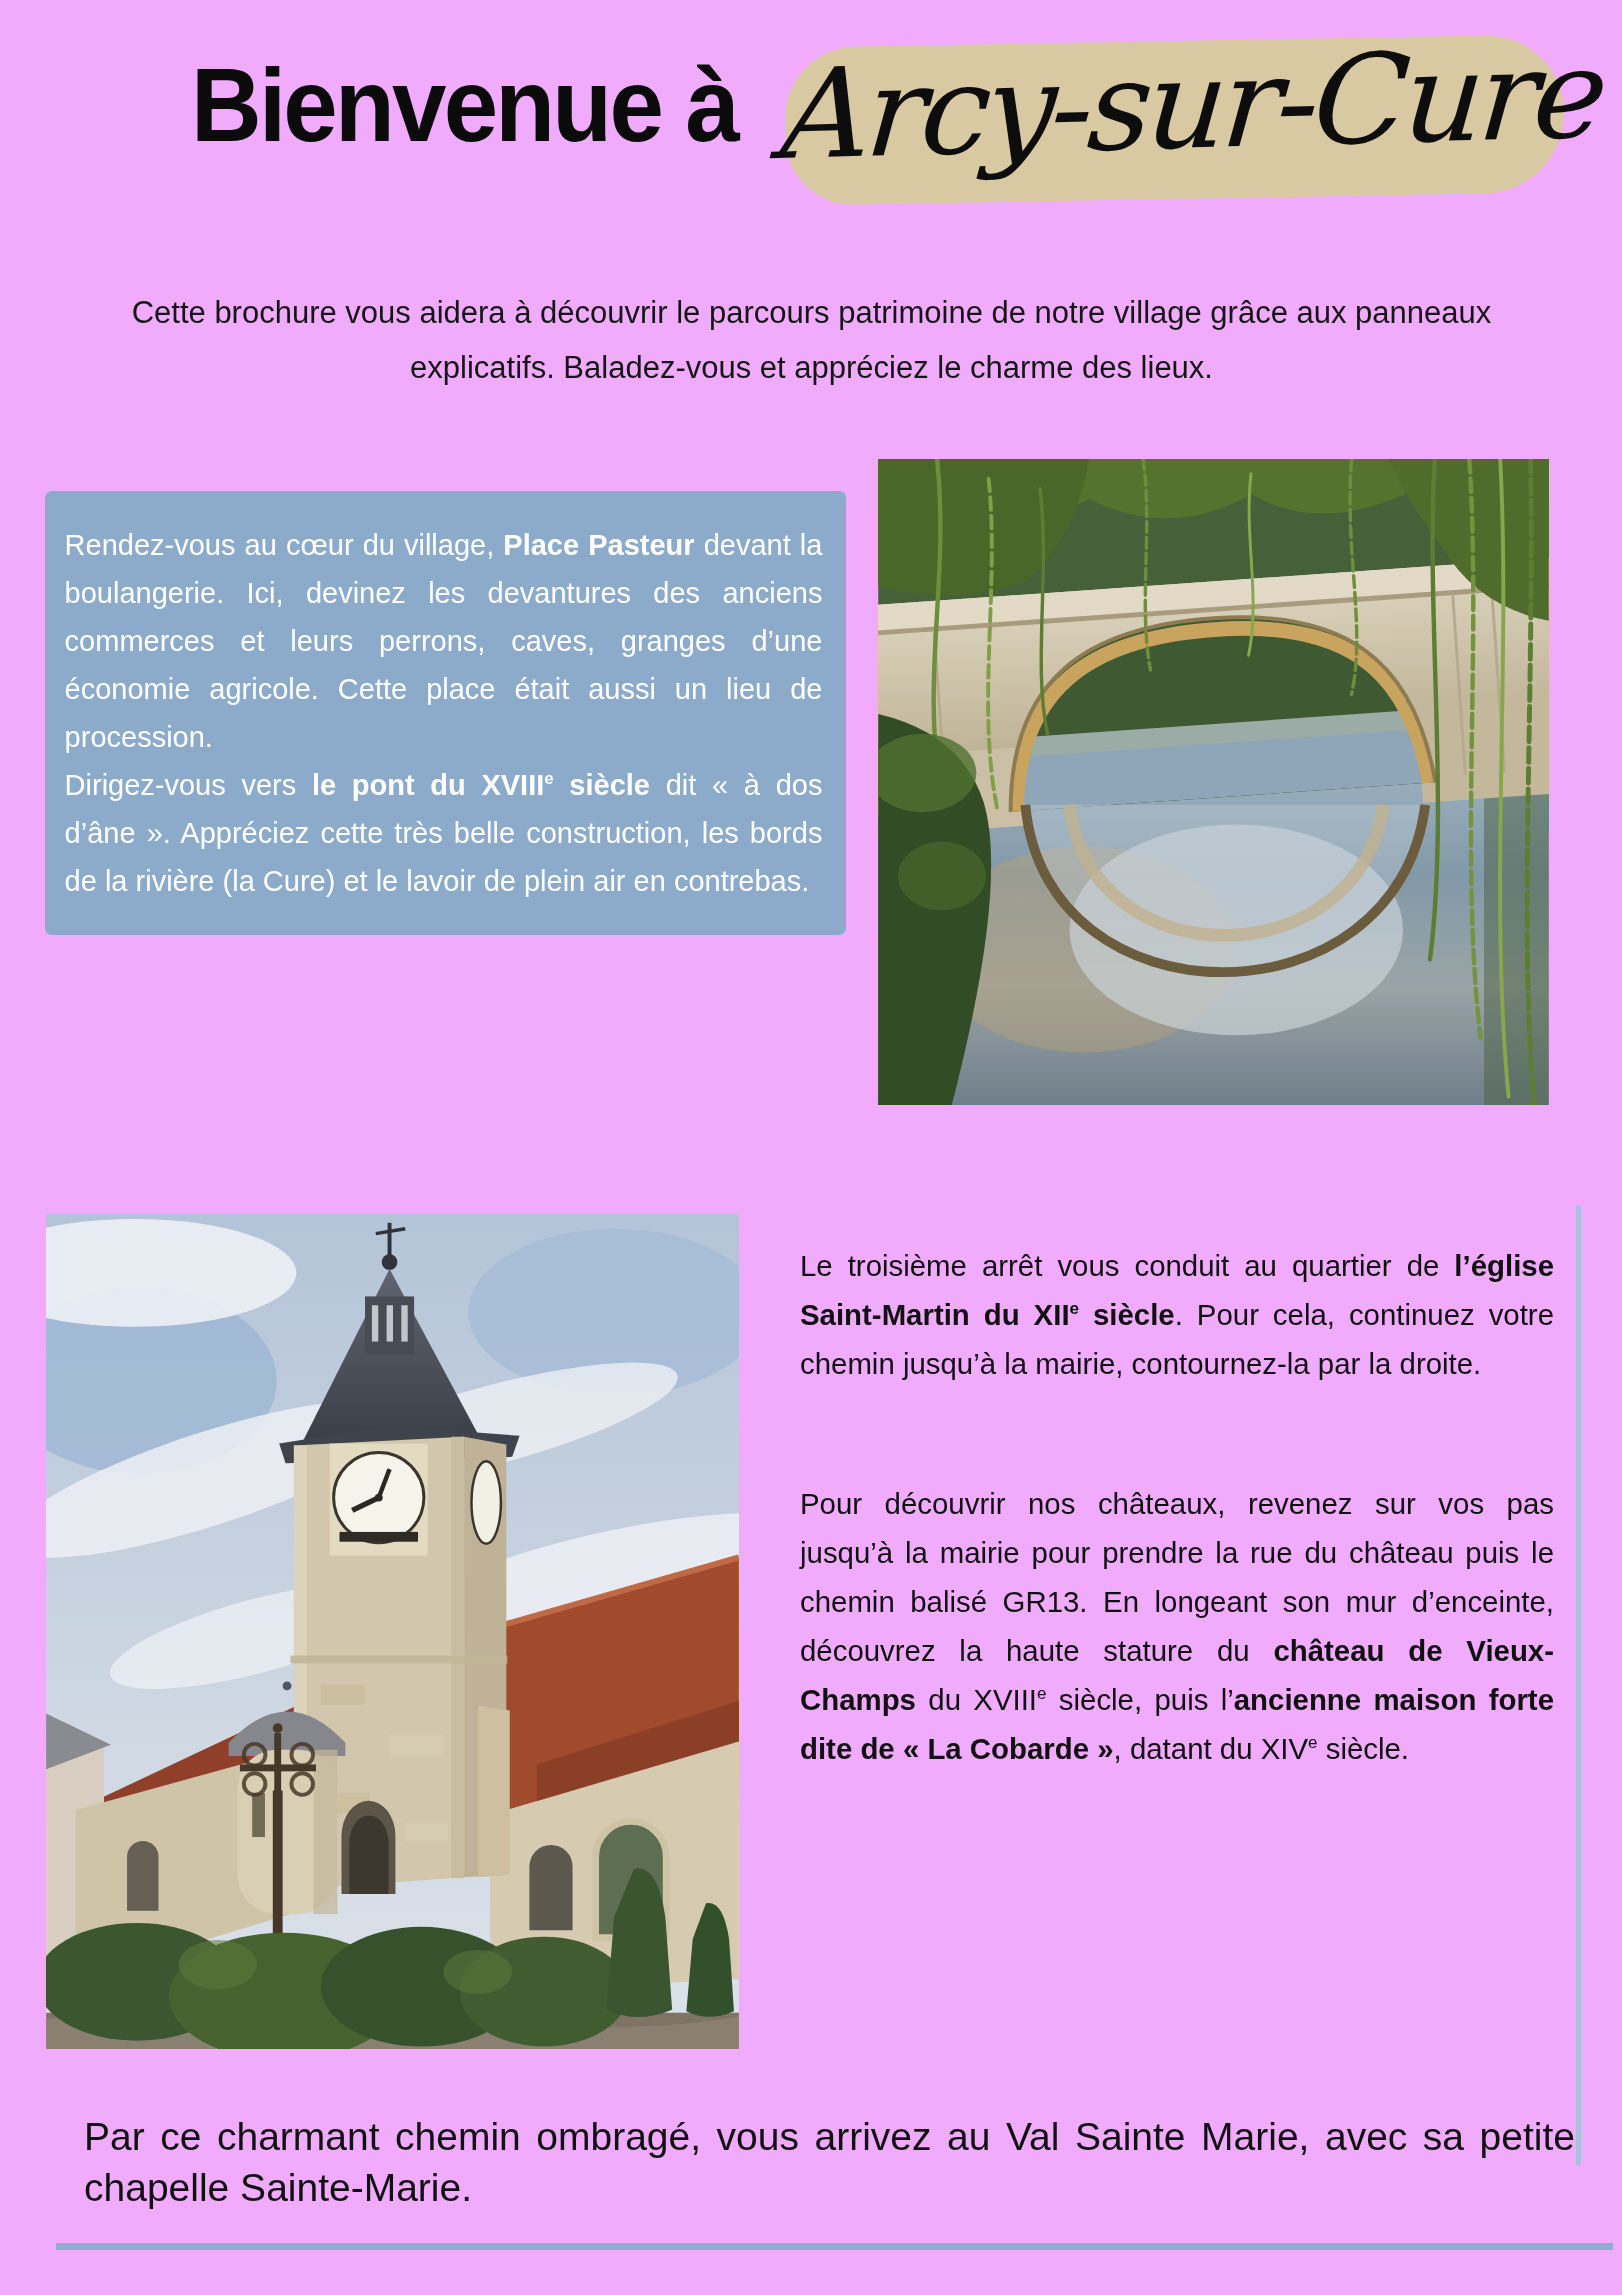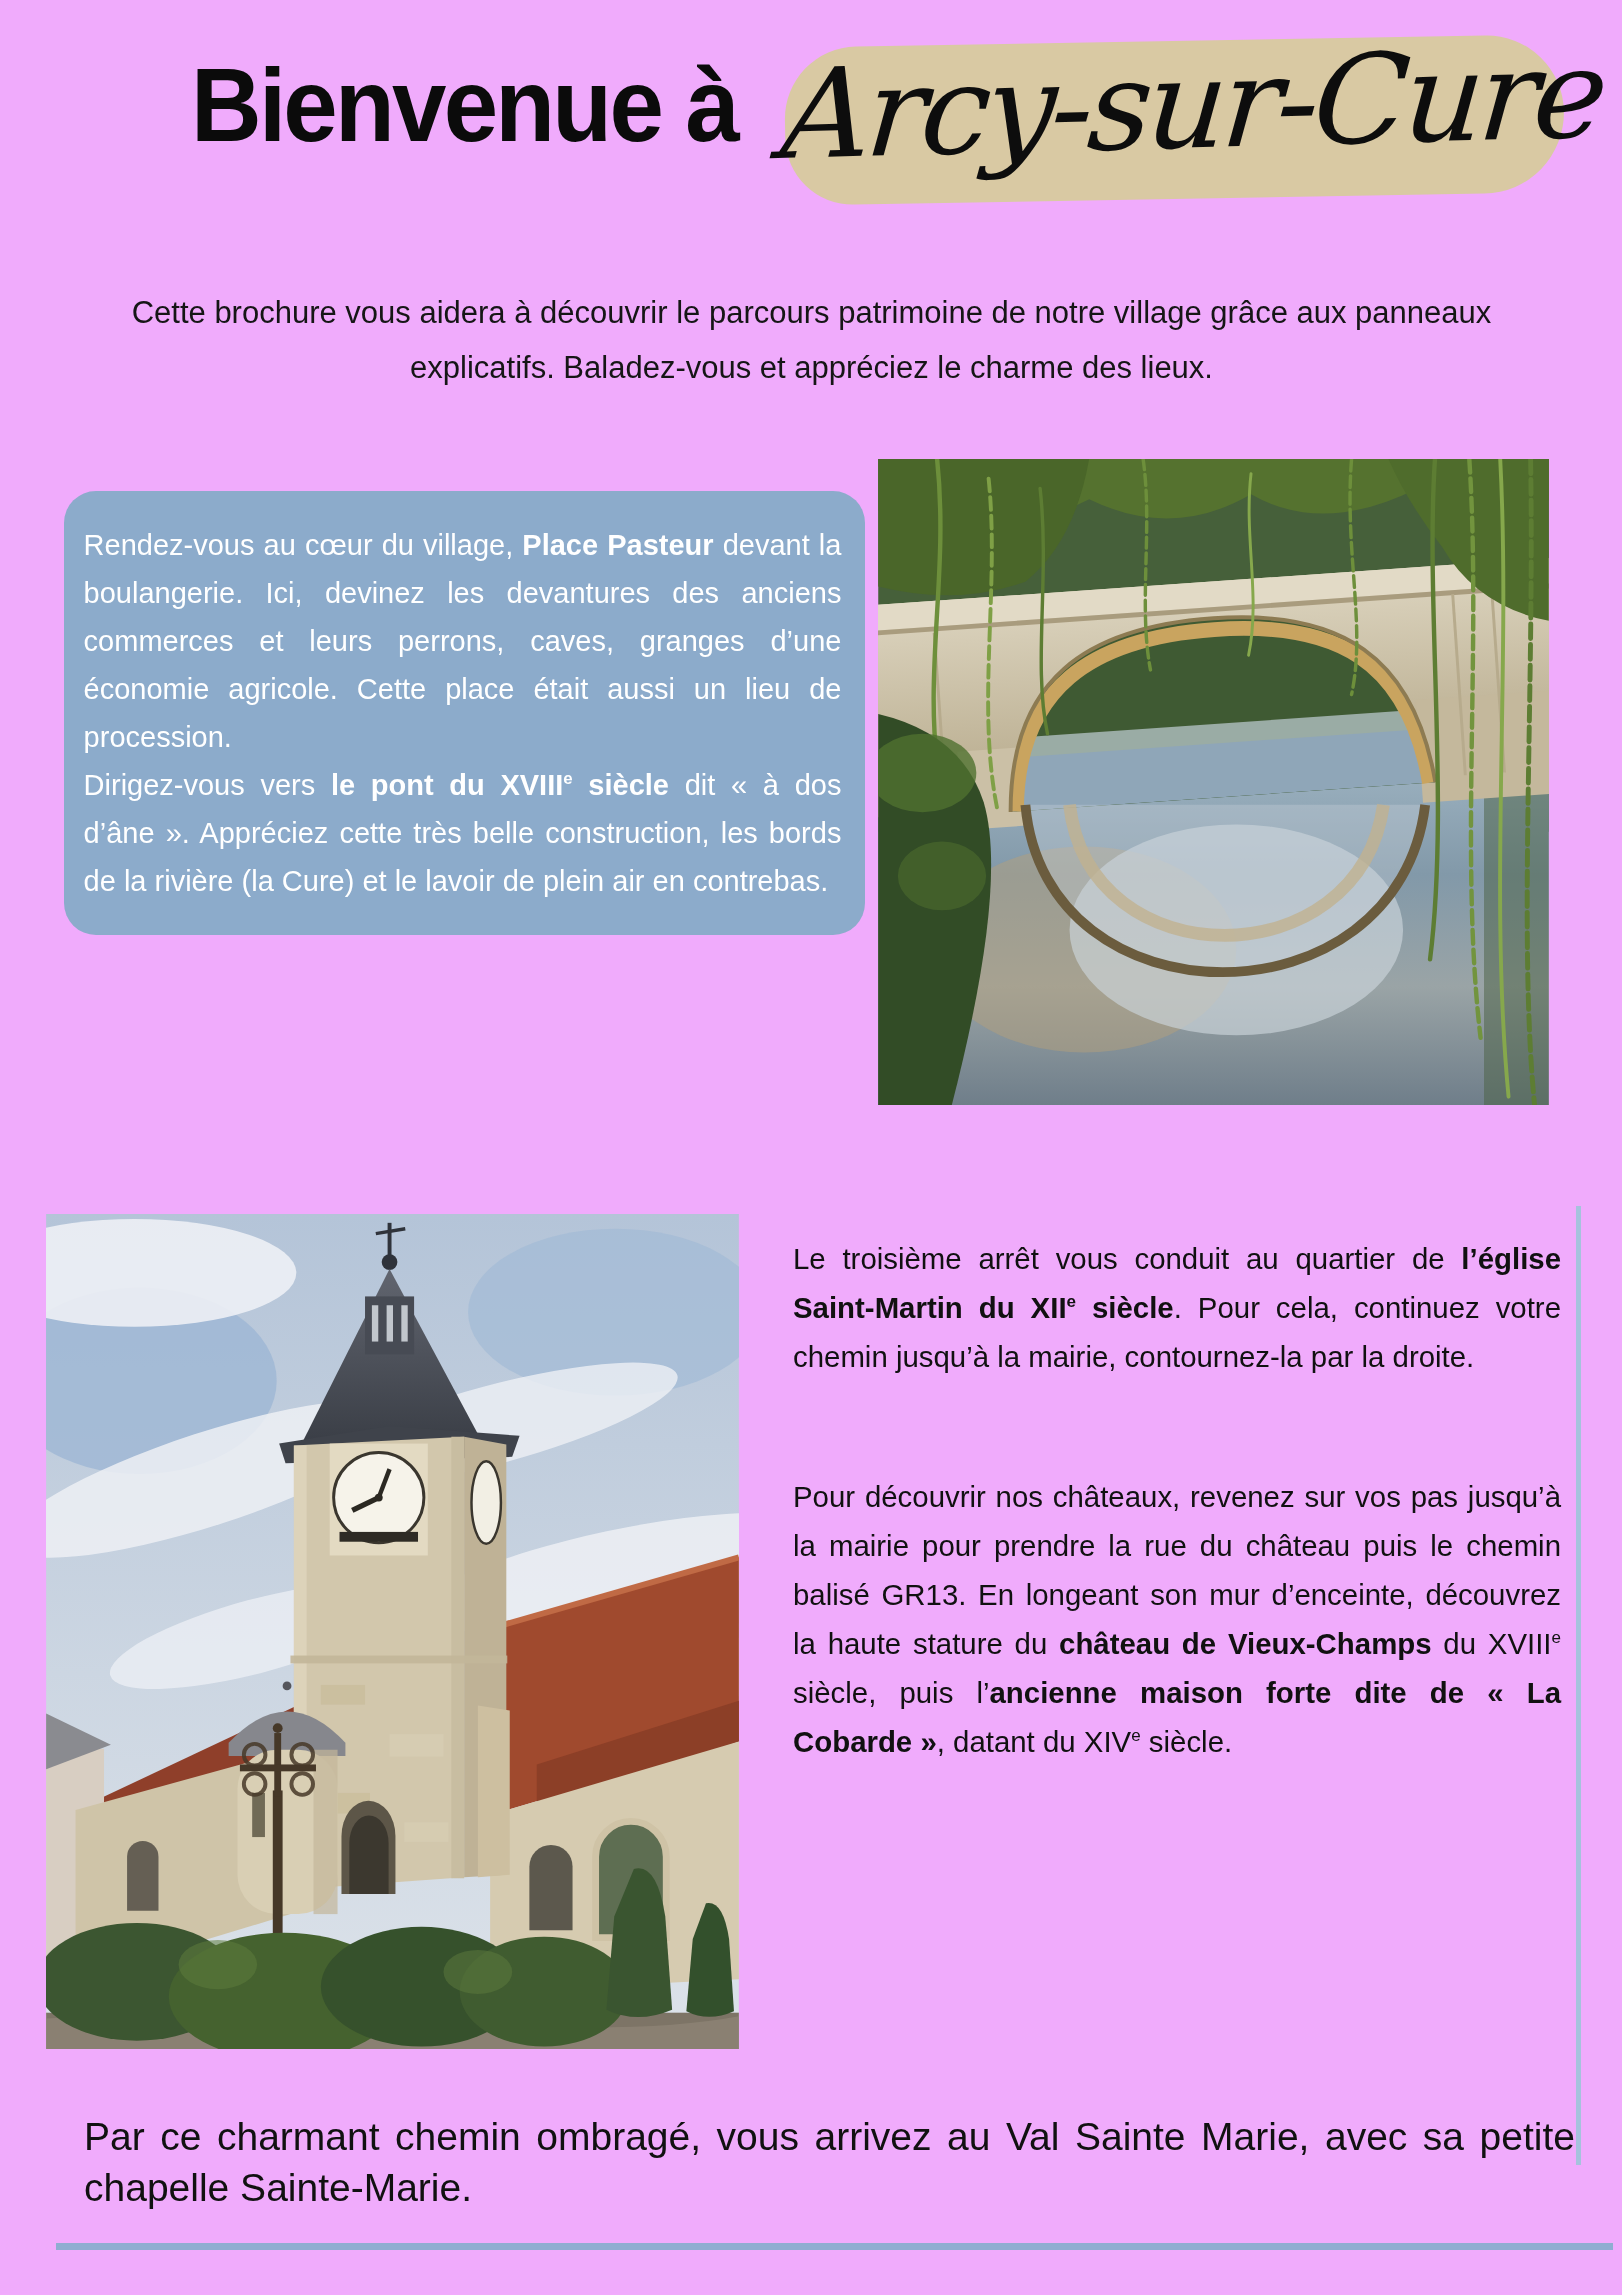--- a/index.html
+++ b/index.html
@@ -24,39 +24,39 @@
     font-size:124px;letter-spacing:-4.9px;color:#0d0d0d;white-space:nowrap;
     transform:skewX(-6deg) rotate(-1.5deg);transform-origin:left top;
   }
   
   .intro{
     position:absolute;left:100px;top:285px;width:1423px;
     font-size:31px;line-height:55px;text-align:center;color:#161616;
   }
   
   .bluebox{
-    position:absolute;left:64px;top:491px;width:801px;box-sizing:border-box;
-    background:#8cabcb;border-radius:32px;
+    position:absolute;left:45px;top:491px;width:801px;box-sizing:border-box;
+    background:#8cabcb;border-radius:7px;
     padding:30px 23.6px 30px 19.6px;
     color:#ffffff;font-size:29px;line-height:48px;text-align:justify;
   }
   .bluebox p{margin:0;}
   .bluebox p + p{}
   .bluebox b{font-weight:700;}
   
   .photo{position:absolute;overflow:hidden;}
   .photo svg{display:block;}
   .photo-bridge{left:878px;top:459px;width:671px;height:646px;}
   .photo-church{left:46px;top:1214px;width:693px;height:835px;}
   
   .maincol{
     position:absolute;left:785px;top:1226px;width:784px;
     font-size:29.4px;line-height:49px;text-align:justify;color:#111111;
   }
-  .maincol p{margin:8px;}
+  .maincol p{margin:15px;}
   .maincol p.spaced{margin-top:91px;}
   .maincol b{font-weight:700;}
   sup{font-size:58%;line-height:0;vertical-align:super;}
   
   .vbar{position:absolute;left:1576px;top:1206px;width:5.4px;height:959px;background:#a6c2dd;}
   .hbar{position:absolute;left:56px;top:2243px;width:1557px;height:7.4px;background:#8fadd1;}
   
   .closing{
     position:absolute;left:84px;top:2072px;width:1491px;
     font-size:39px;line-height:51px;text-align:justify;color:#111111;

